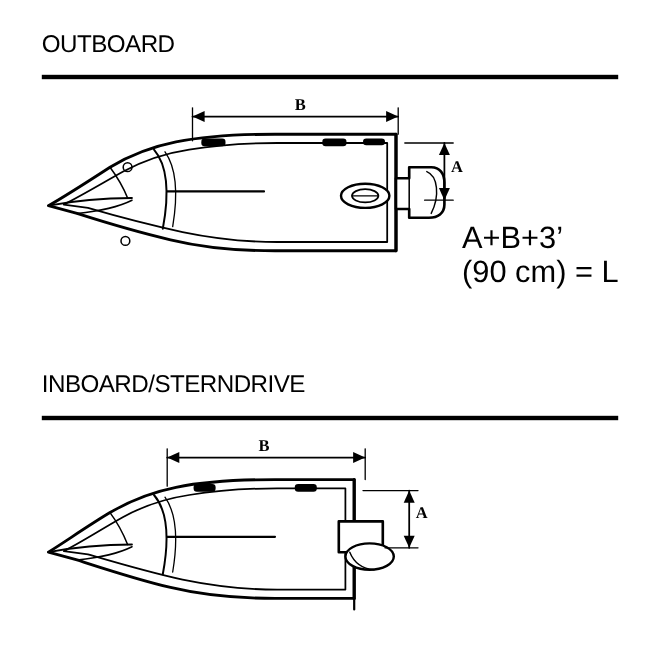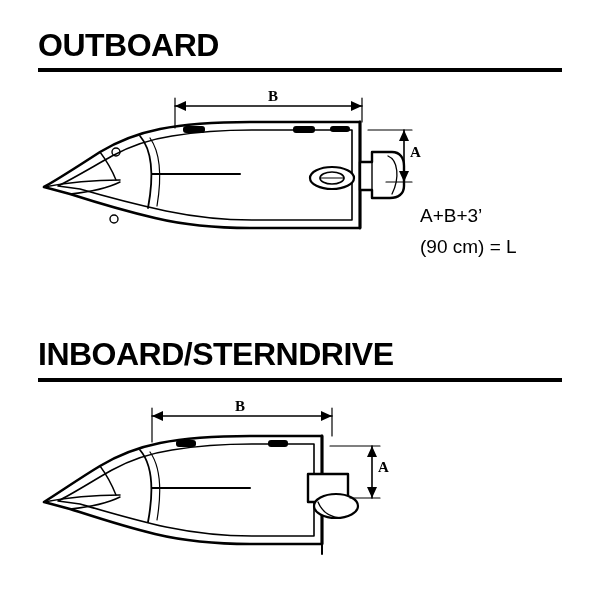--- a/index.html
+++ b/index.html
@@ -23,41 +23,41 @@
     position: absolute;
     left: 0;
     width: 600px;
   }
   #section-outboard { top: 0px; height: 300px; }
   #section-inboard  { top: 306px; height: 290px; }
 
   .section-title {
     position: absolute;
     left: 38px;
-    font-size: 32px;
-    font-weight: bold;
+    font-size: 22px;
+    font-weight: normal;
     letter-spacing: -0.5px;
     white-space: nowrap;
     text-align: right;
   }
   .title-rule {
     position: absolute;
     left: 38px;
     width: 524px;
     height: 4px;
     background: #000000;
   }
   #outboard-title { top: 27px; }
   #outboard-rule  { top: 68px; }
   #inboard-title  { top: 30px; }
   #inboard-rule   { top: 72px; }
 
   .formula {
     position: absolute;
-    font-size: 19px;
+    font-size: 28px;
     line-height: 31px;
     white-space: pre;
   }
   #outboard-formula { left: 420px; top: 200px; }
 
   .diagram {
     position: absolute;
     left: 0;
     top: 0;
   }

